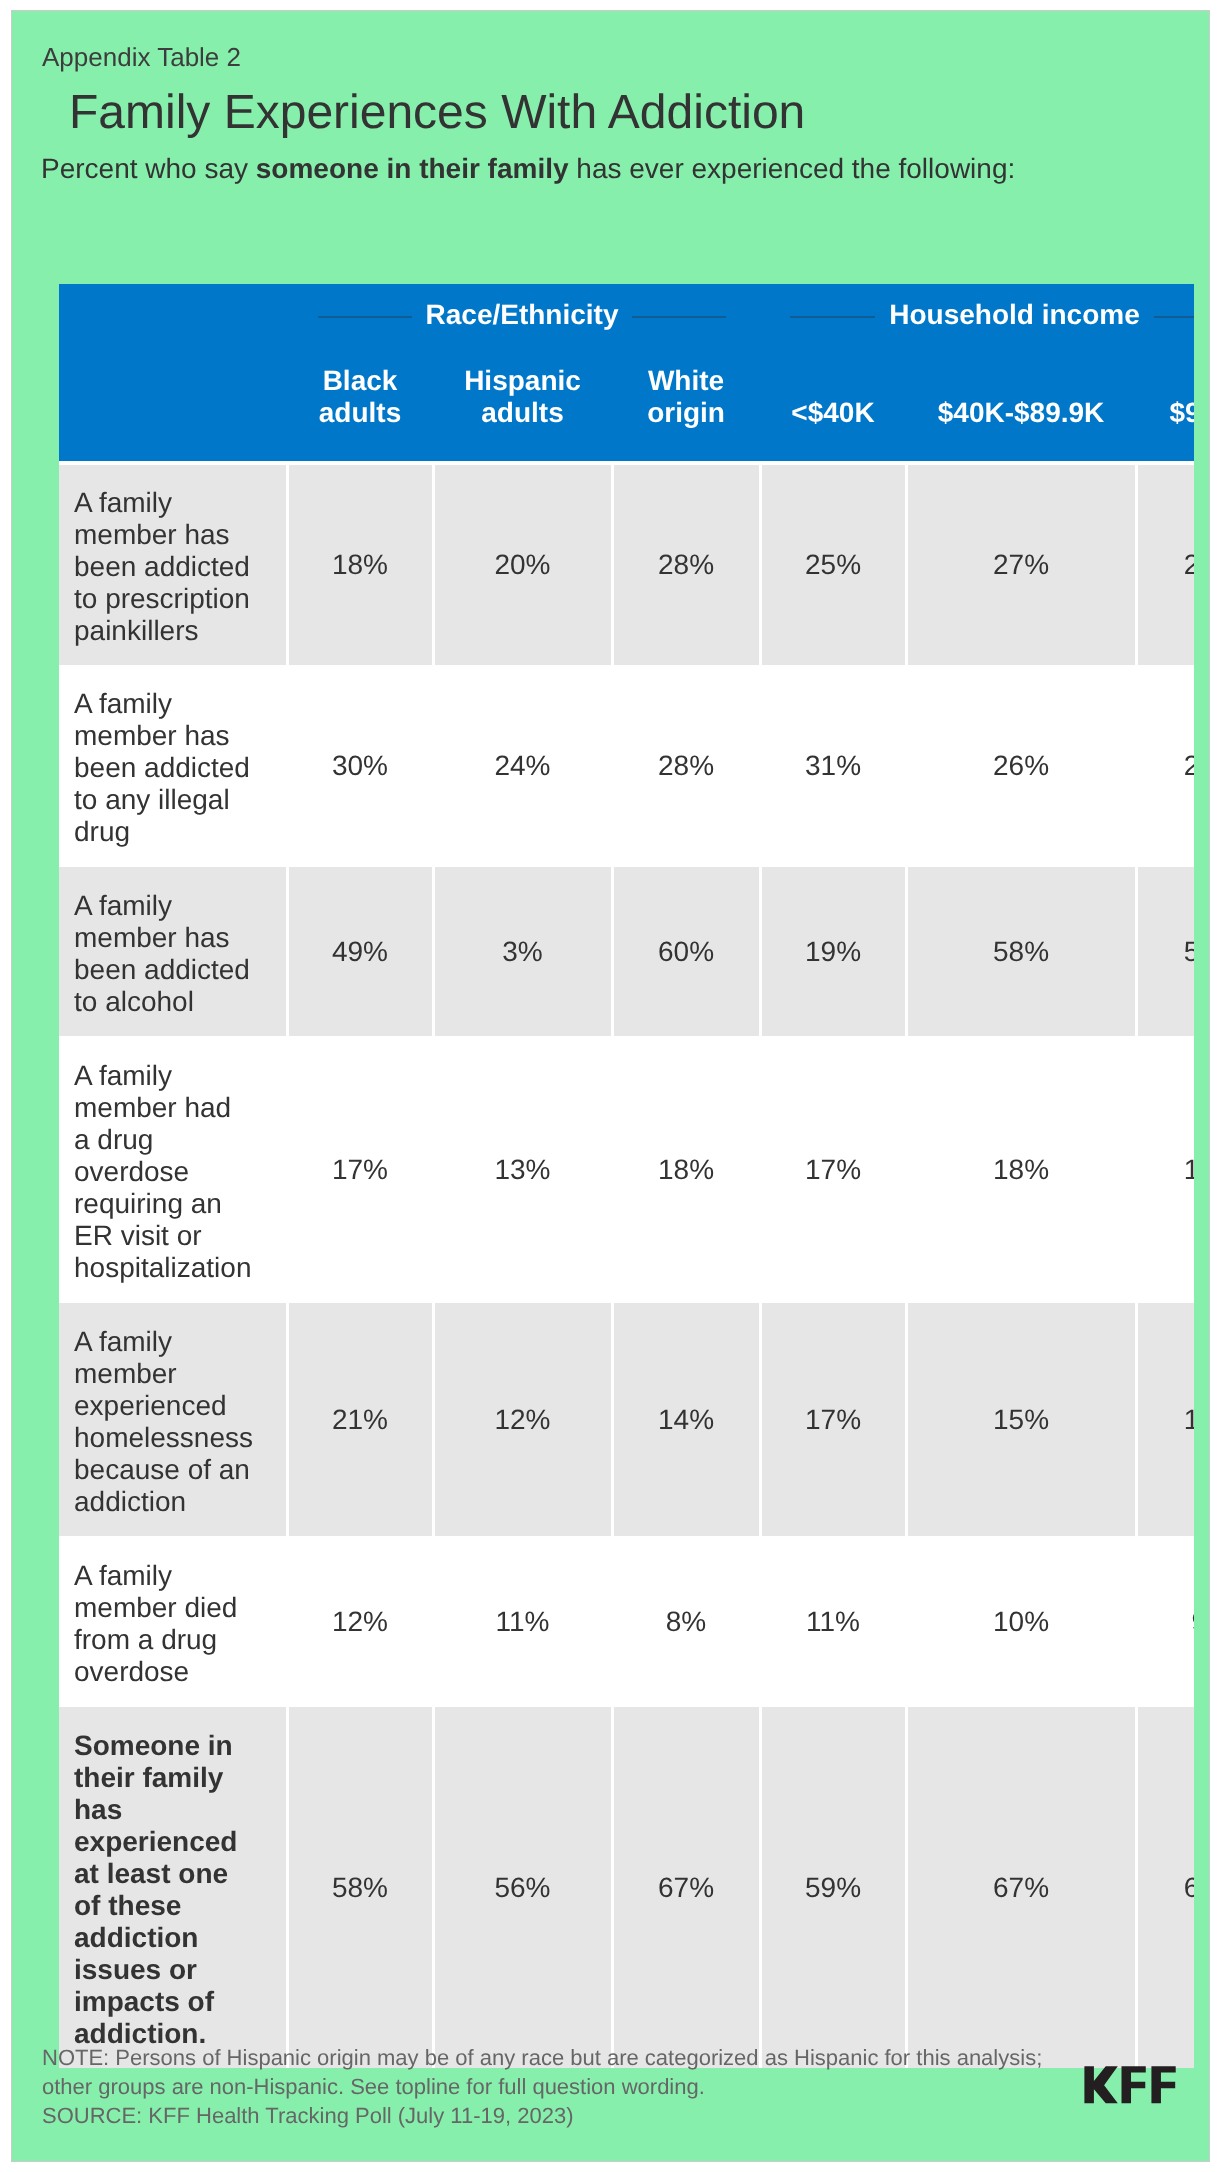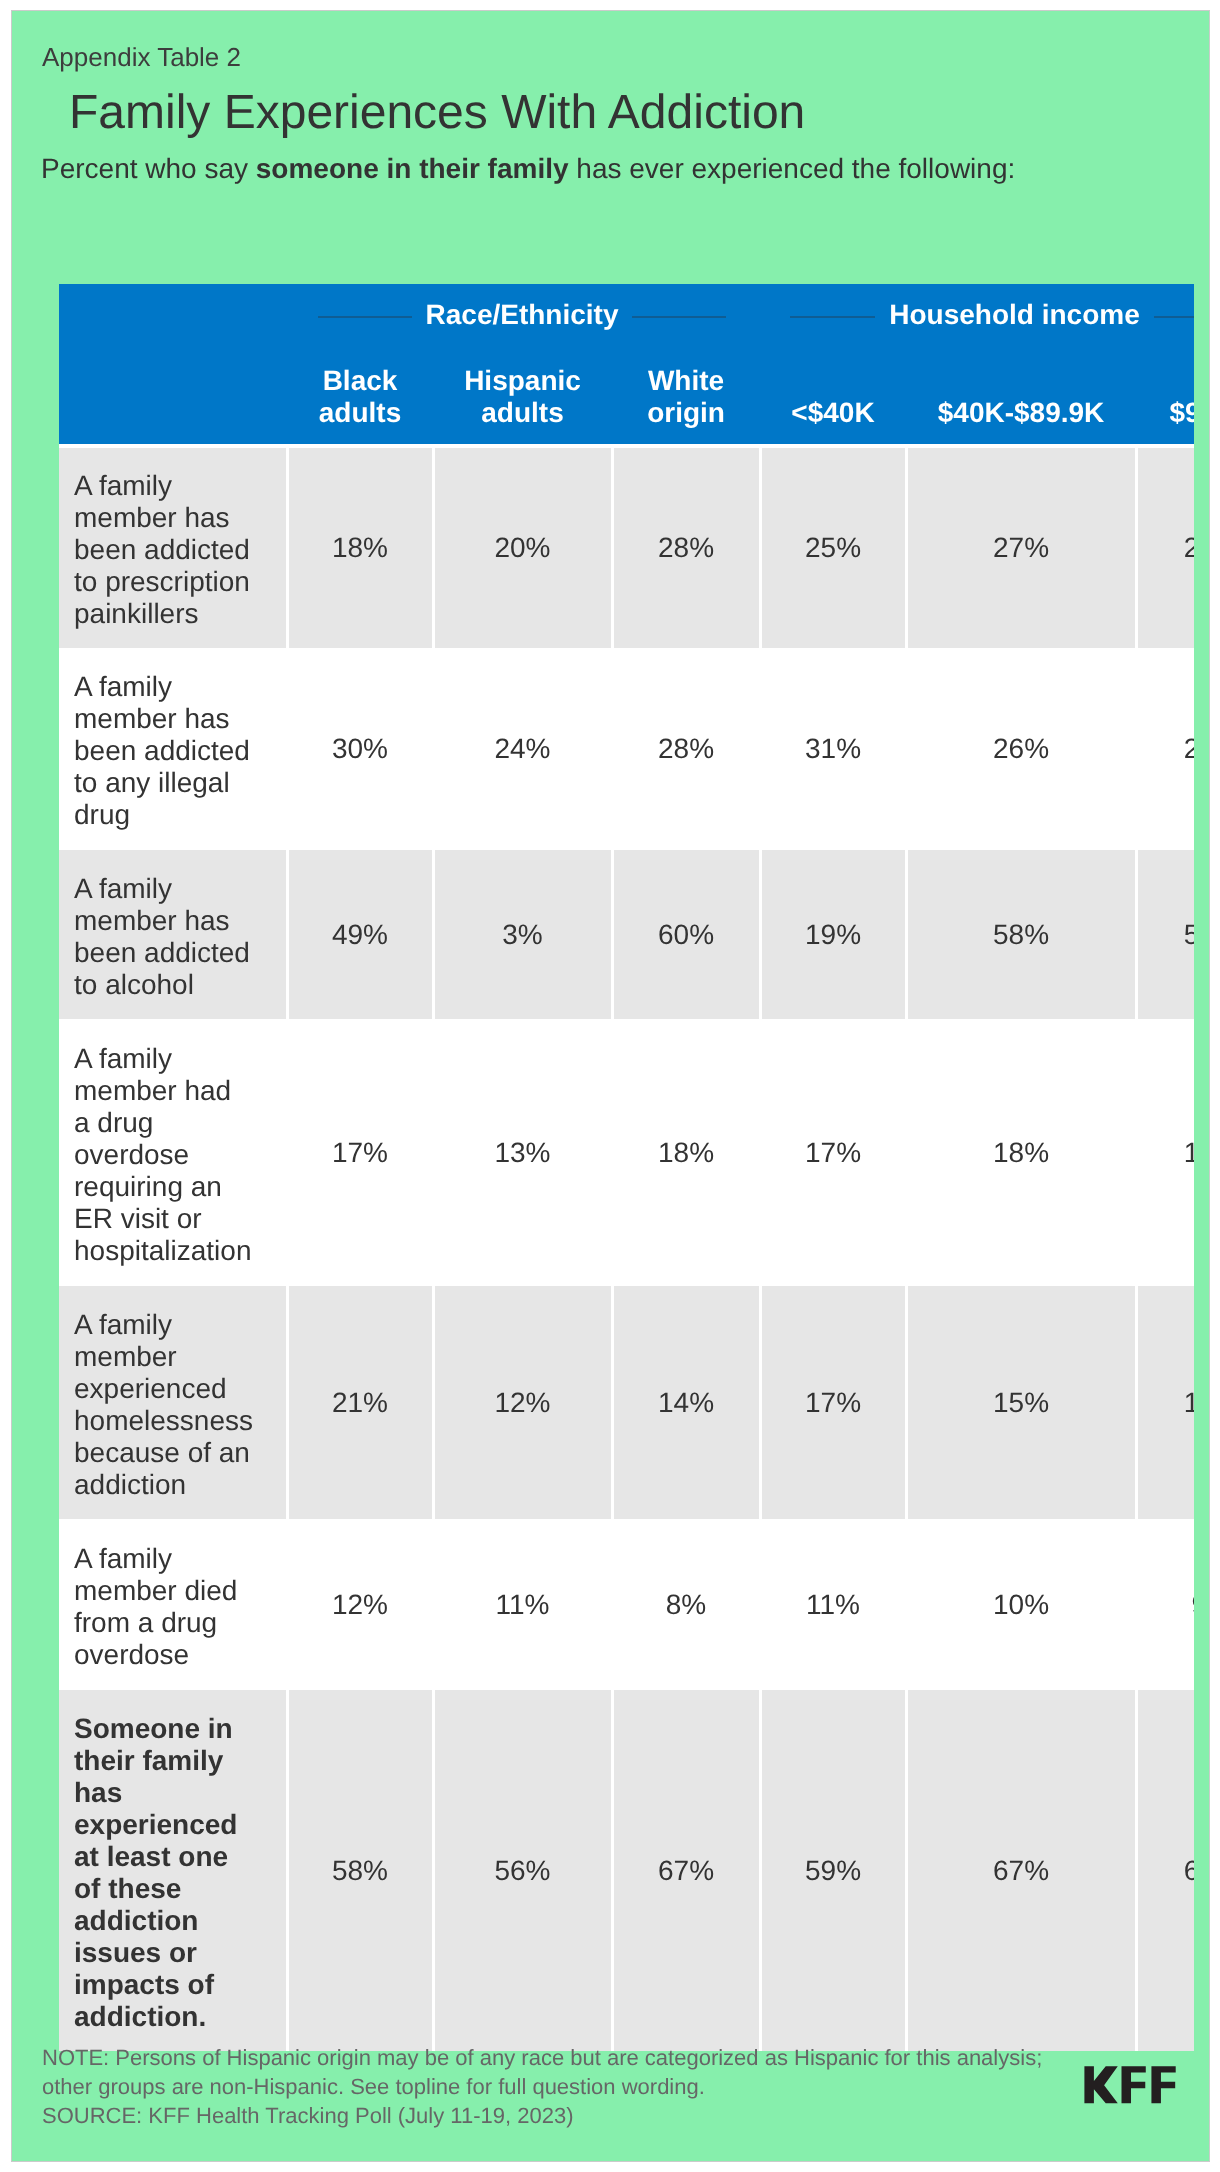--- a/index.html
+++ b/index.html
@@ -20,21 +20,21 @@
   table.grid { border-collapse:collapse; table-layout:fixed; width:1227px; }
 
   
   thead th { background:#0077C8; color:#ffffff; padding:0; font-weight:bold; font-size:28px; }
   th.grp   { height:61px; vertical-align:middle; padding:0; }
   th.grp:nth-of-type(2) { padding:0 34px 0 31px; }
   th.grp:nth-of-type(3) { padding:0 47px 0 30px; }
   th.grp .g  { display:flex; align-items:center; justify-content:center; gap:14px; }
   th.grp .ln { flex:1 1 auto; height:2px; background:#0f5d94; margin-top:5px; }
   th.grp .gt { flex:0 0 auto; white-space:nowrap; line-height:1; }
-  th.sub   { height:84px; vertical-align:bottom; padding:0 4px 15px; line-height:32px; }
+  th.sub   { height:84px; vertical-align:bottom; padding:0 4px 32px; line-height:32px; }
 
   
   tbody td { font-size:28px; color:#333333; background:#ffffff;
              border-left:3px solid #ffffff; border-right:0; }
   tbody td:first-child { border-left:0; }
   tbody tr.shade td { background:#e6e6e6; }
   td.lbl { padding:4px 35px 0 15px; vertical-align:middle; line-height:32px; }
   td.val { text-align:center; vertical-align:middle; line-height:32px; }
   td.b   { font-weight:bold; }
   tr.spacer td { height:4px; padding:0; background:#ffffff !important; border:0; }

